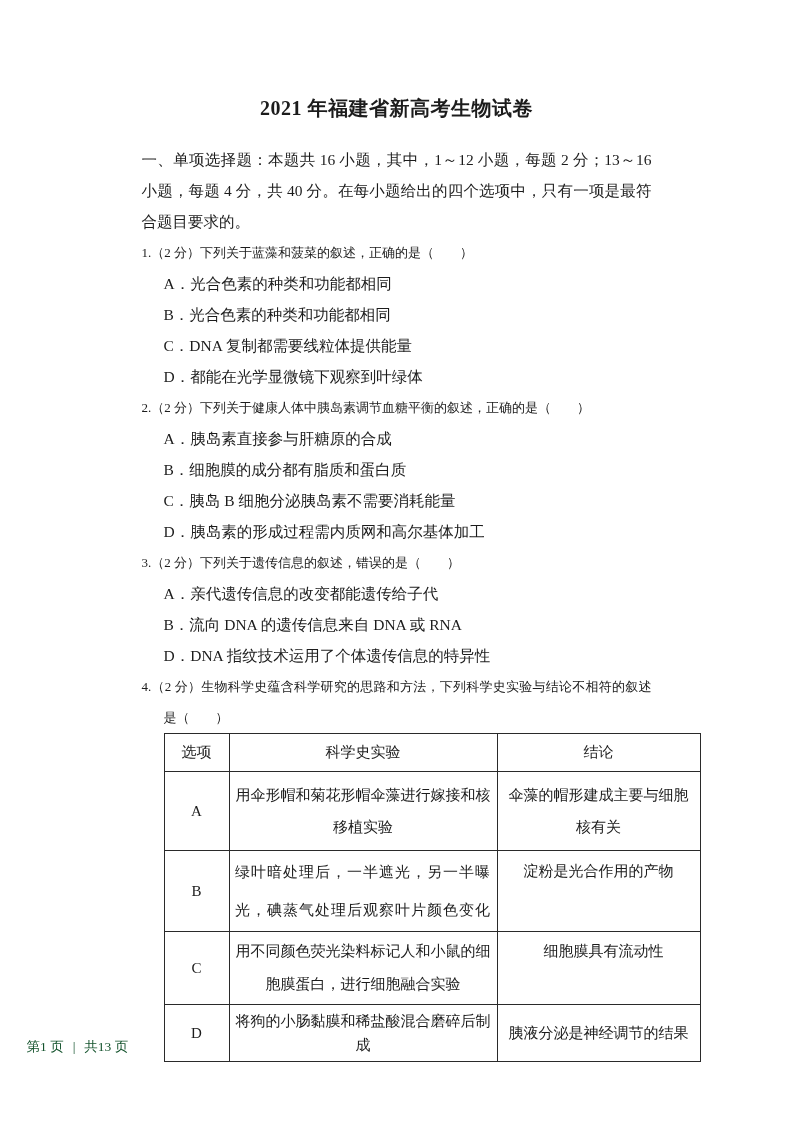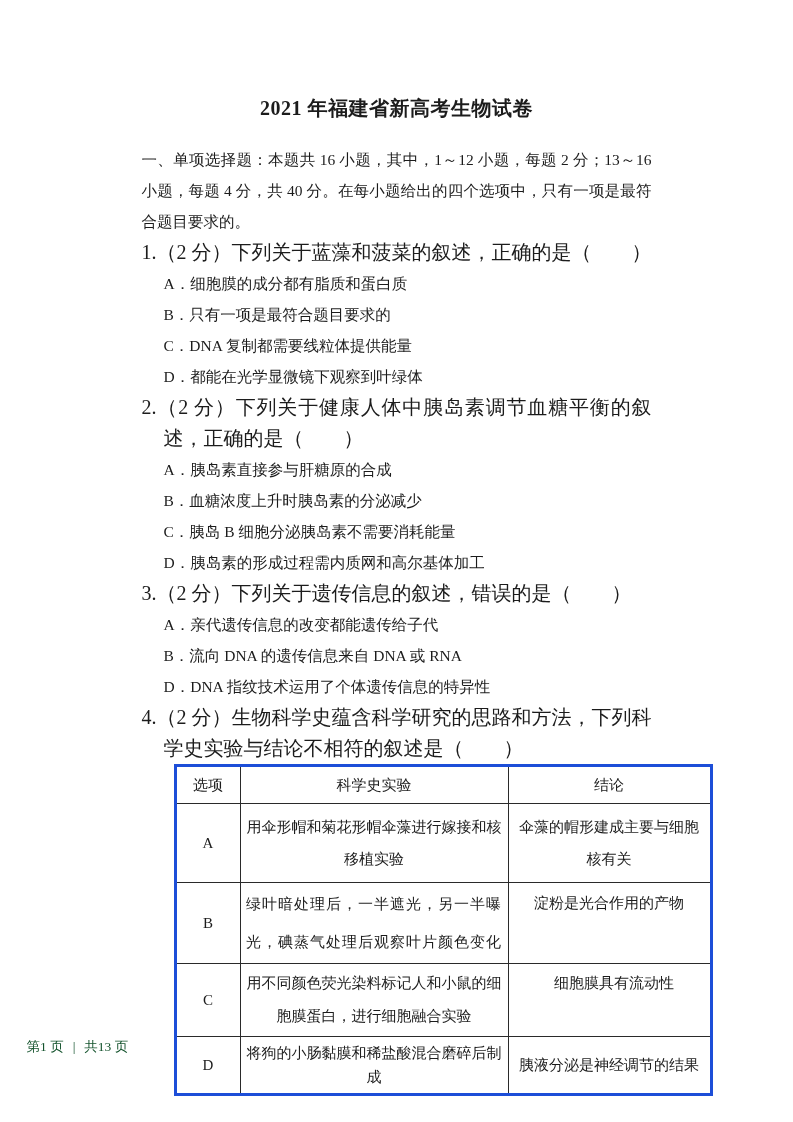--- a/index.html
+++ b/index.html
@@ -23,37 +23,37 @@
     line-height: 24px;
     margin-bottom: 24px;
   }
   .intro {
     font-weight: normal;
     font-size: 15.5px;
     line-height: 31px;
     text-align: justify;
   }
   .q-stem {
-    font-size: 20px;
+    font-size: 13px;
     line-height: 31px;
     padding-left: 22px;
     text-indent: -22px;
     text-align: justify;
   }
   .options { padding-left: 22px; }
   .q-option {
     font-size: 15.5px;
     line-height: 31px;
   }
   table.sci-table {
     border-collapse: collapse;
     table-layout: fixed;
-    margin-left: 32px;
+    margin-left: 22px;
     width: 536px;
-    border: 3px solid #1d4ed8;
+    border: 1px solid #1d4ed8;
   }
   .sci-table th, .sci-table td {
     border: 1px solid #2a2a2a;
     font-size: 15px;
     font-weight: normal;
     text-align: center;
     vertical-align: middle;
     padding: 4px 6px;
   }
   .col-choice { width: 65px; }
@@ -85,32 +85,32 @@
 
 <div class="page">
 
   <h1 class="title">2021 年福建省新高考生物试卷</h1>
 
   <p class="intro">一、单项选择题：本题共 16 小题，其中，1～12 小题，每题 2 分；13～16 小题，每题 4 分，共 40 分。在每小题给出的四个选项中，只有一项是最符合题目要求的。</p>
 
   <div class="question">
     <p class="q-stem">1.（2 分）下列关于蓝藻和菠菜的叙述，正确的是（　　）</p>
     <div class="options">
-      <p class="q-option">A．细胞膜的成分都有脂质和蛋白质</p>
-      <p class="q-option">B．只有一项是最符合题目要求的</p>
+      <p class="q-option">A．光合色素的种类和功能都相同</p>
+      <p class="q-option">B．光合色素的种类和功能都相同</p>
       <p class="q-option">C．DNA 复制都需要线粒体提供能量</p>
       <p class="q-option">D．都能在光学显微镜下观察到叶绿体</p>
     </div>
   </div>
 
   <div class="question">
     <p class="q-stem">2.（2 分）下列关于健康人体中胰岛素调节血糖平衡的叙述，正确的是（　　）</p>
     <div class="options">
       <p class="q-option">A．胰岛素直接参与肝糖原的合成</p>
-      <p class="q-option">B．血糖浓度上升时胰岛素的分泌减少</p>
+      <p class="q-option">B．细胞膜的成分都有脂质和蛋白质</p>
       <p class="q-option">C．胰岛 B 细胞分泌胰岛素不需要消耗能量</p>
       <p class="q-option">D．胰岛素的形成过程需内质网和高尔基体加工</p>
     </div>
   </div>
 
   <div class="question">
     <p class="q-stem">3.（2 分）下列关于遗传信息的叙述，错误的是（　　）</p>
     <div class="options">
       <p class="q-option">A．亲代遗传信息的改变都能遗传给子代</p>
       <p class="q-option">B．流向 DNA 的遗传信息来自 DNA 或 RNA</p>

